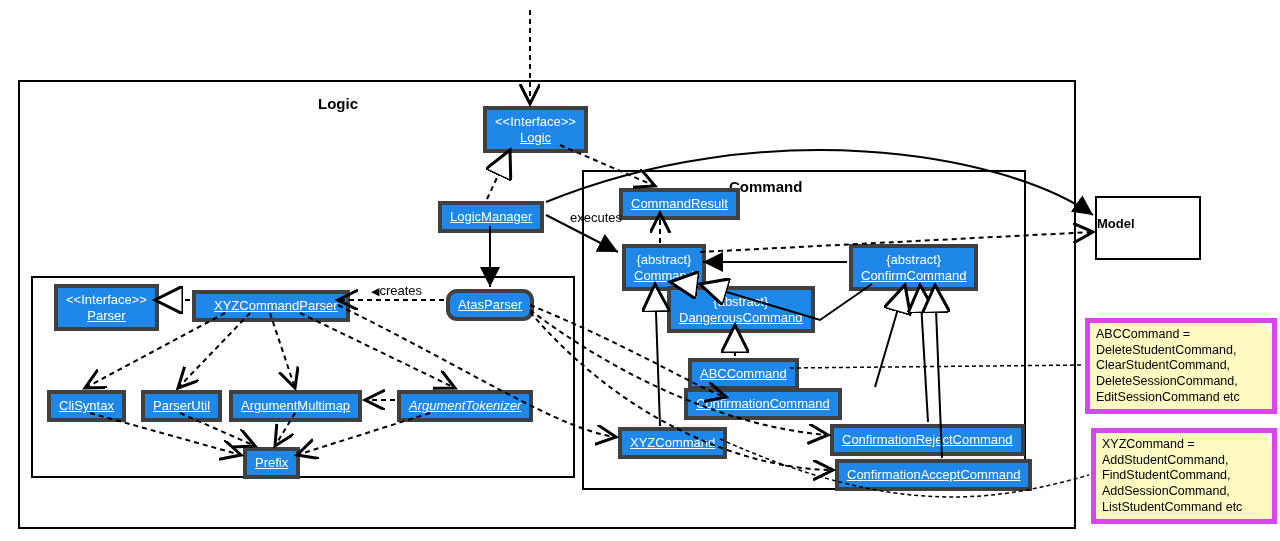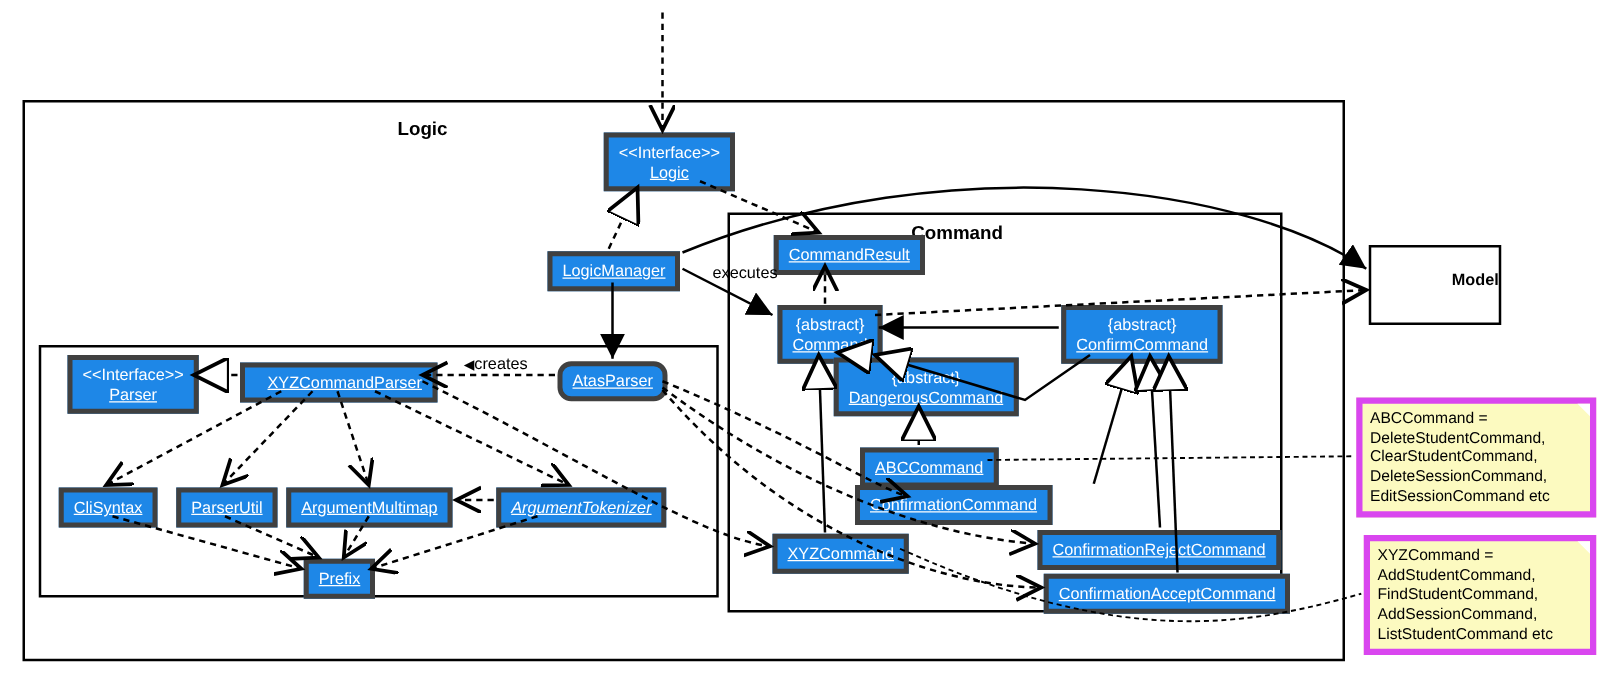--- a/index.html
+++ b/index.html
@@ -68,21 +68,21 @@
 <body>
 
 <div class="box" style="left:18px; top:80px; width:1054px; height:445px;"></div>
 <div class="pkg-label" style="left:318px; top:95px;">Logic</div>
 
 <div class="box" style="left:31px; top:276px; width:540px; height:198px;"></div>
 
 <div class="box" style="left:582px; top:170px; width:440px; height:316px;"></div>
 <div class="pkg-label" style="left:729px; top:178px;">Command</div>
 
-<div class="box" style="left:1095px; top:196px; width:102px; height:60px; text-align:right;">
+<div class="box" style="left:1095px; top:196px; width:102px; height:60px; text-align:left;">
   <div style="padding-top:18px; font-weight:bold;">Model</div>
 </div>
 
 <div class="node" style="left:483px; top:106px;">
   <span>&lt;&lt;Interface&gt;&gt;</span><br>
   <u>Logic</u>
 </div>
 
 <div class="node" style="left:438px; top:201px;">
   <u>LogicManager</u>

